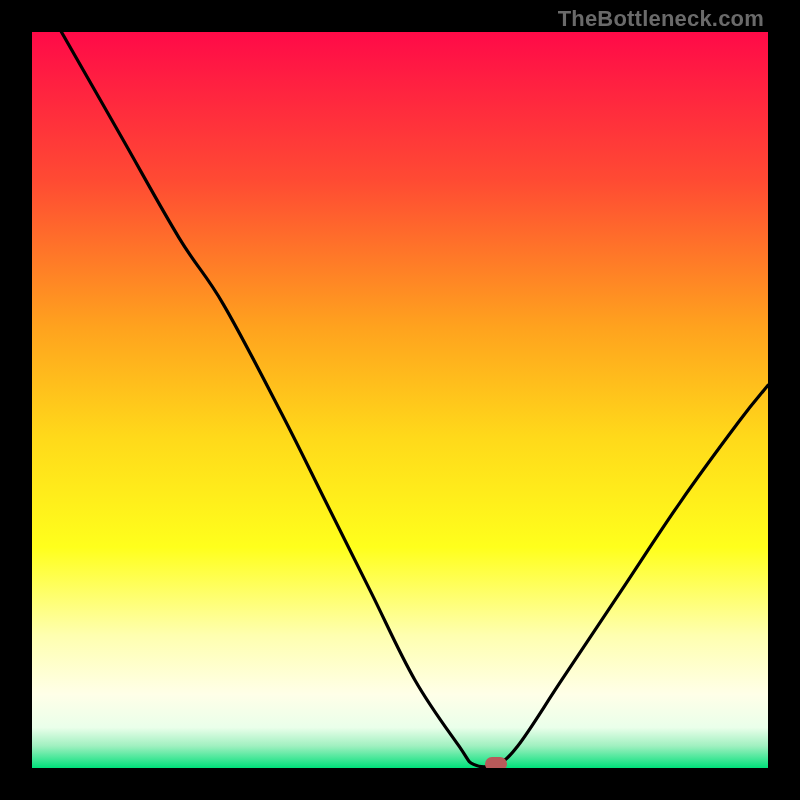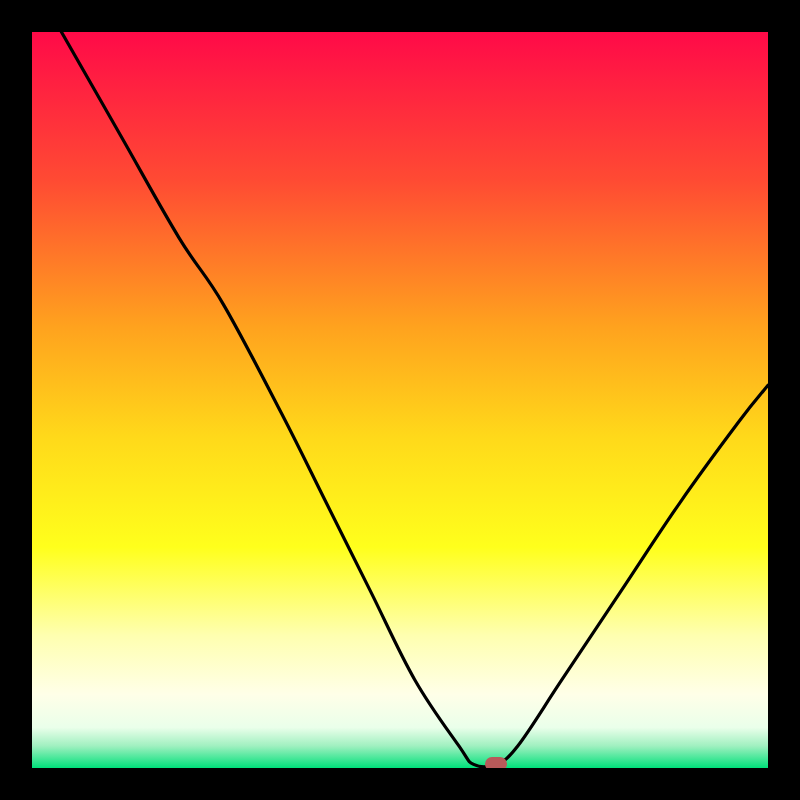--- a/index.html
+++ b/index.html
@@ -81,14 +81,15 @@
       <rect x="0" y="0" width="736" height="736" fill="url(#bgGrad)"></rect>
     </svg>
 
     <svg class="curve-svg" viewBox="0 0 736 736" preserveAspectRatio="none">
       <path id="curvePath" d="M 29.44 0 C 40.038399999999996 18.547199999999993, 67.1232 65.94559999999996, 88.32 103.03999999999996 C 109.51679999999999 140.13439999999997, 128.6528 175.60960000000003, 147.20000000000002 206.08000000000004 C 165.74720000000002 236.55040000000005, 172.8128 240.5248, 191.36 272.32 C 209.90720000000002 304.1152, 231.6928 346.9504, 250.24 382.72 C 268.7872 418.48960000000005, 278.5024 439.2448, 294.40000000000003 471.04 C 310.29760000000005 502.83520000000004, 322.6624 527.5648, 338.56 559.36 C 354.4576 591.1552, 366.8224 619.8592000000001, 382.72 647.6800000000001 C 398.61760000000004 675.5008, 416.2816 698.6848, 426.88 713.92 C 437.47839999999997 729.1551999999999, 434.97599999999994 729.008, 441.59999999999997 732.32 C 448.224 735.6320000000001, 455.7312 735.6320000000001, 463.68 732.32 C 471.6288 729.008, 473.83680000000004 729.1551999999999, 485.76000000000005 713.92 C 497.68320000000006 698.6848, 511.3728 675.5008, 529.92 647.6800000000001 C 548.4671999999999 619.8592000000001, 567.6032 591.1552, 588.8000000000001 559.36 C 609.9968000000001 527.5648, 626.4832 501.5104, 647.68 471.04 C 668.8767999999999 440.56960000000004, 690.6623999999999 411.27680000000004, 706.56 390.08000000000004 C 722.4576 368.88320000000004, 730.7008 359.904, 736 353.28" stroke="#000000" stroke-width="3.2" fill="none" stroke-linejoin="round" stroke-linecap="round"></path>
     </svg>
 
     <div id="minMarker" class="marker" style="left: 463.68px; top: 732.32px;"></div>
   </div>
 
+  <div class="watermark">TheBottleneck.com</div>
 
 </div>
 
 </body></html>

